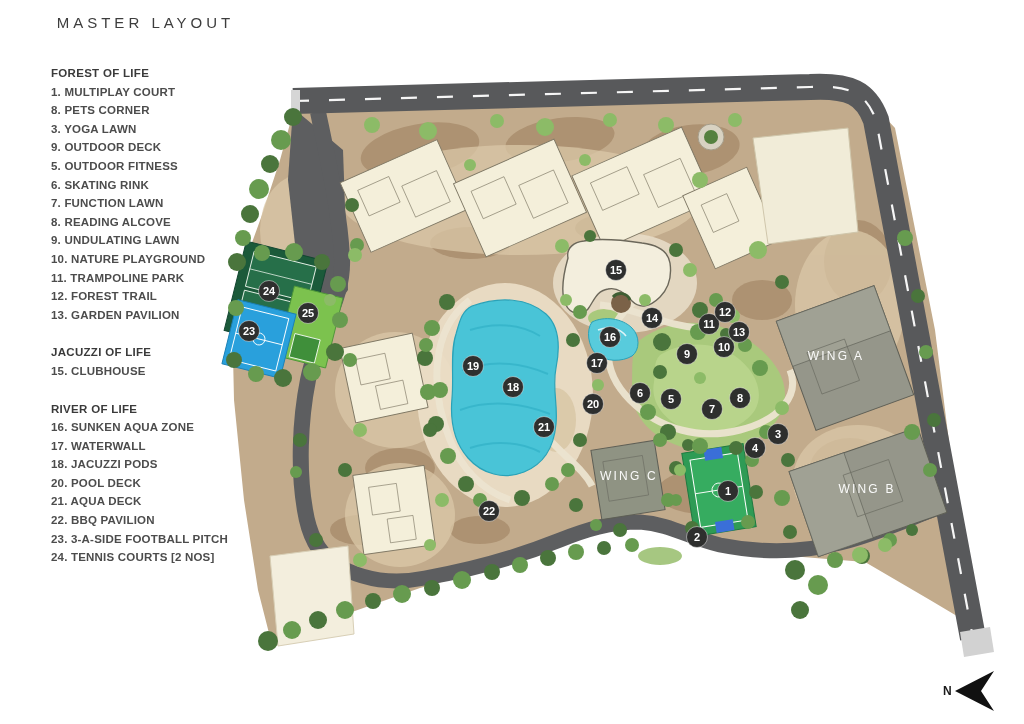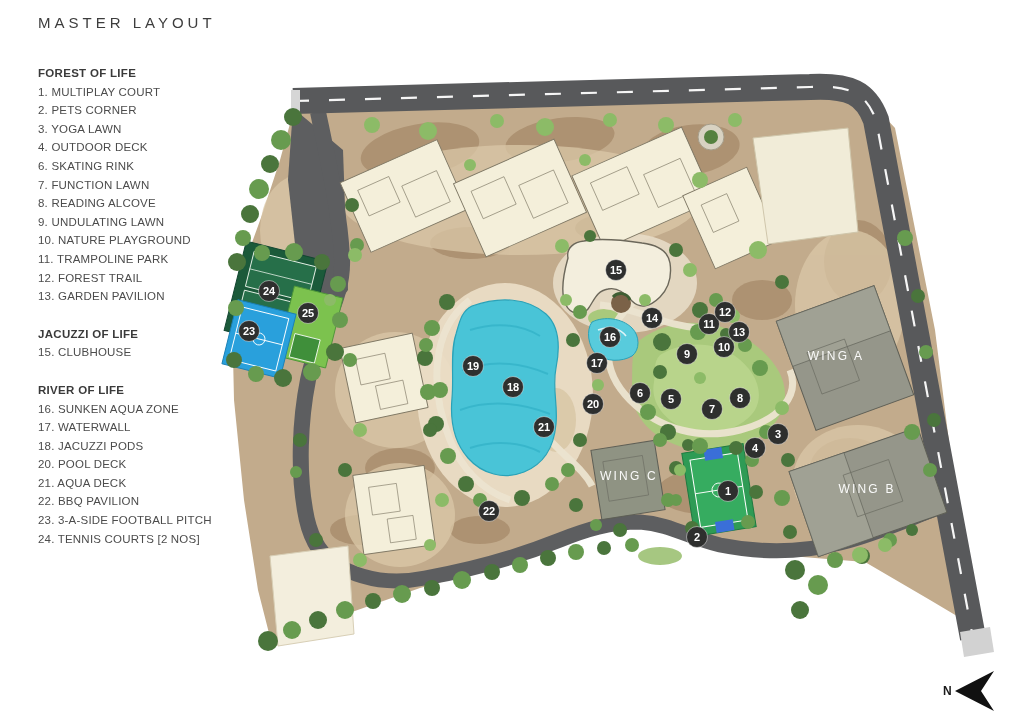--- a/index.html
+++ b/index.html
@@ -5,53 +5,55 @@
   html,body{margin:0;padding:0;}
   body{
     width:1024px;height:724px;overflow:hidden;background:#ffffff;
     font-family:"Liberation Sans", sans-serif;position:relative;
   }
   .stage{position:absolute;inset:0;}
   
   .legend{position:absolute;left:38px;top:14px;width:215px;color:#4a4a4a;}
   .legend-title{
     font-size:15px;font-weight:500;letter-spacing:4px;color:#3d3d3d;
-    margin:0 0 33px 0;white-space:nowrap;
+    margin:0 0 33px 0;white-space:nowrap;text-align:center;
   }
-  .legend-section{margin:0 0 0 0;}
+  .legend-section{margin:0 0 0 13px;}
   .legend-section + .legend-section{margin-top:19px;}
   .legend-heading{
     font-size:11.5px;font-weight:700;color:#3a3a3a;letter-spacing:.3px;
     line-height:18.6px;margin:0;
   }
   .legend-item{
     font-size:11.5px;line-height:18.6px;color:#4c4c4c;letter-spacing:.2px;
     white-space:nowrap;
+    font-weight:bold;
   }
   
   svg.map{position:absolute;left:0;top:0;}
   .marker-circle{fill:#2e2f2e;stroke:rgba(255,255,255,.45);stroke-width:1;}
   .marker-num{fill:#ffffff;font-size:11px;font-weight:700;text-anchor:middle;}
   .wing-label{fill:#ffffff;font-size:12px;letter-spacing:2.2px;text-anchor:middle;opacity:.95;}
   .compass-n{fill:#1a1a1a;font-size:12px;font-weight:700;}
 </style>
 </head>
 <body>
 
 <div class="stage">
 
   <div class="legend">
     <h1 class="legend-title">MASTER LAYOUT</h1>
     <div>
         <div class="legend-section">
           <h3 class="legend-heading">FOREST OF LIFE</h3>
           <div class="legend-item">1. MULTIPLAY COURT</div>
-          <div class="legend-item">2. PETS CORNER</div>
+          <div class="legend-item">8. PETS CORNER</div>
           <div class="legend-item">3. YOGA LAWN</div>
-          <div class="legend-item">4. OUTDOOR DECK</div>
+          <div class="legend-item">9. OUTDOOR DECK</div>
+          <div class="legend-item">5. OUTDOOR FITNESS</div>
           <div class="legend-item">6. SKATING RINK</div>
           <div class="legend-item">7. FUNCTION LAWN</div>
           <div class="legend-item">8. READING ALCOVE</div>
           <div class="legend-item">9. UNDULATING LAWN</div>
           <div class="legend-item">10. NATURE PLAYGROUND</div>
           <div class="legend-item">11. TRAMPOLINE PARK</div>
           <div class="legend-item">12. FOREST TRAIL</div>
           <div class="legend-item">13. GARDEN PAVILION</div>
         </div>
         <div class="legend-section">

